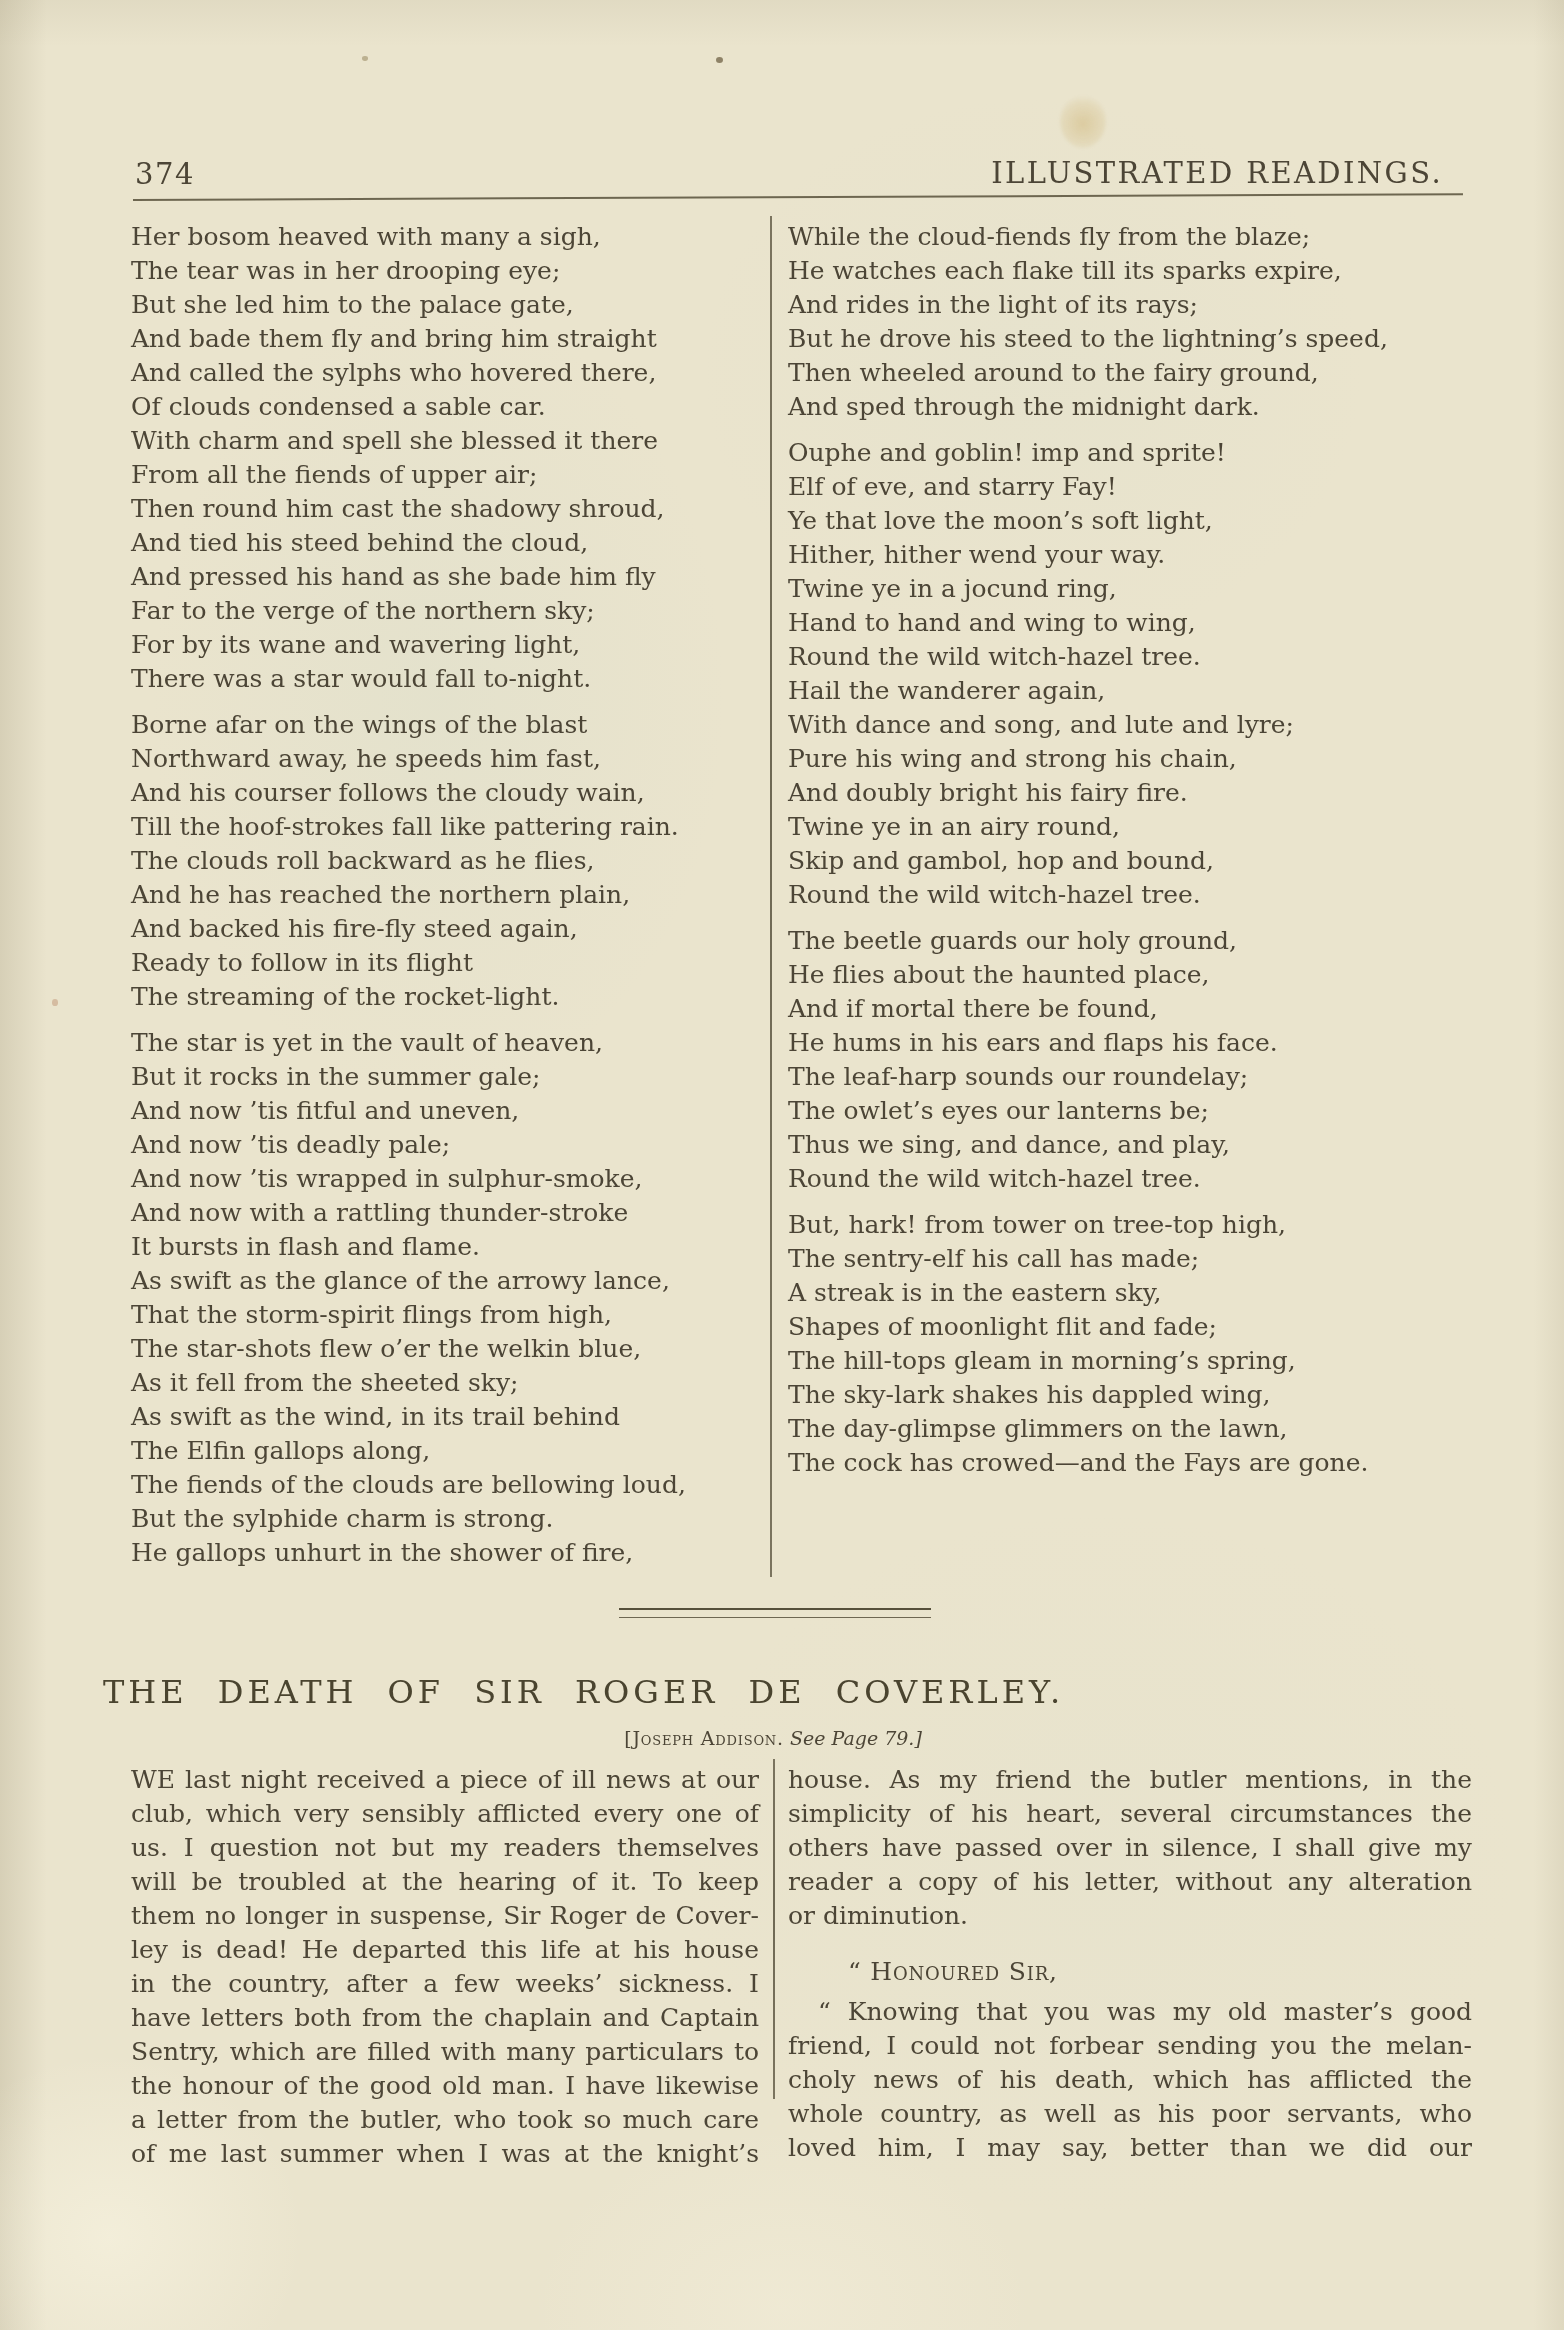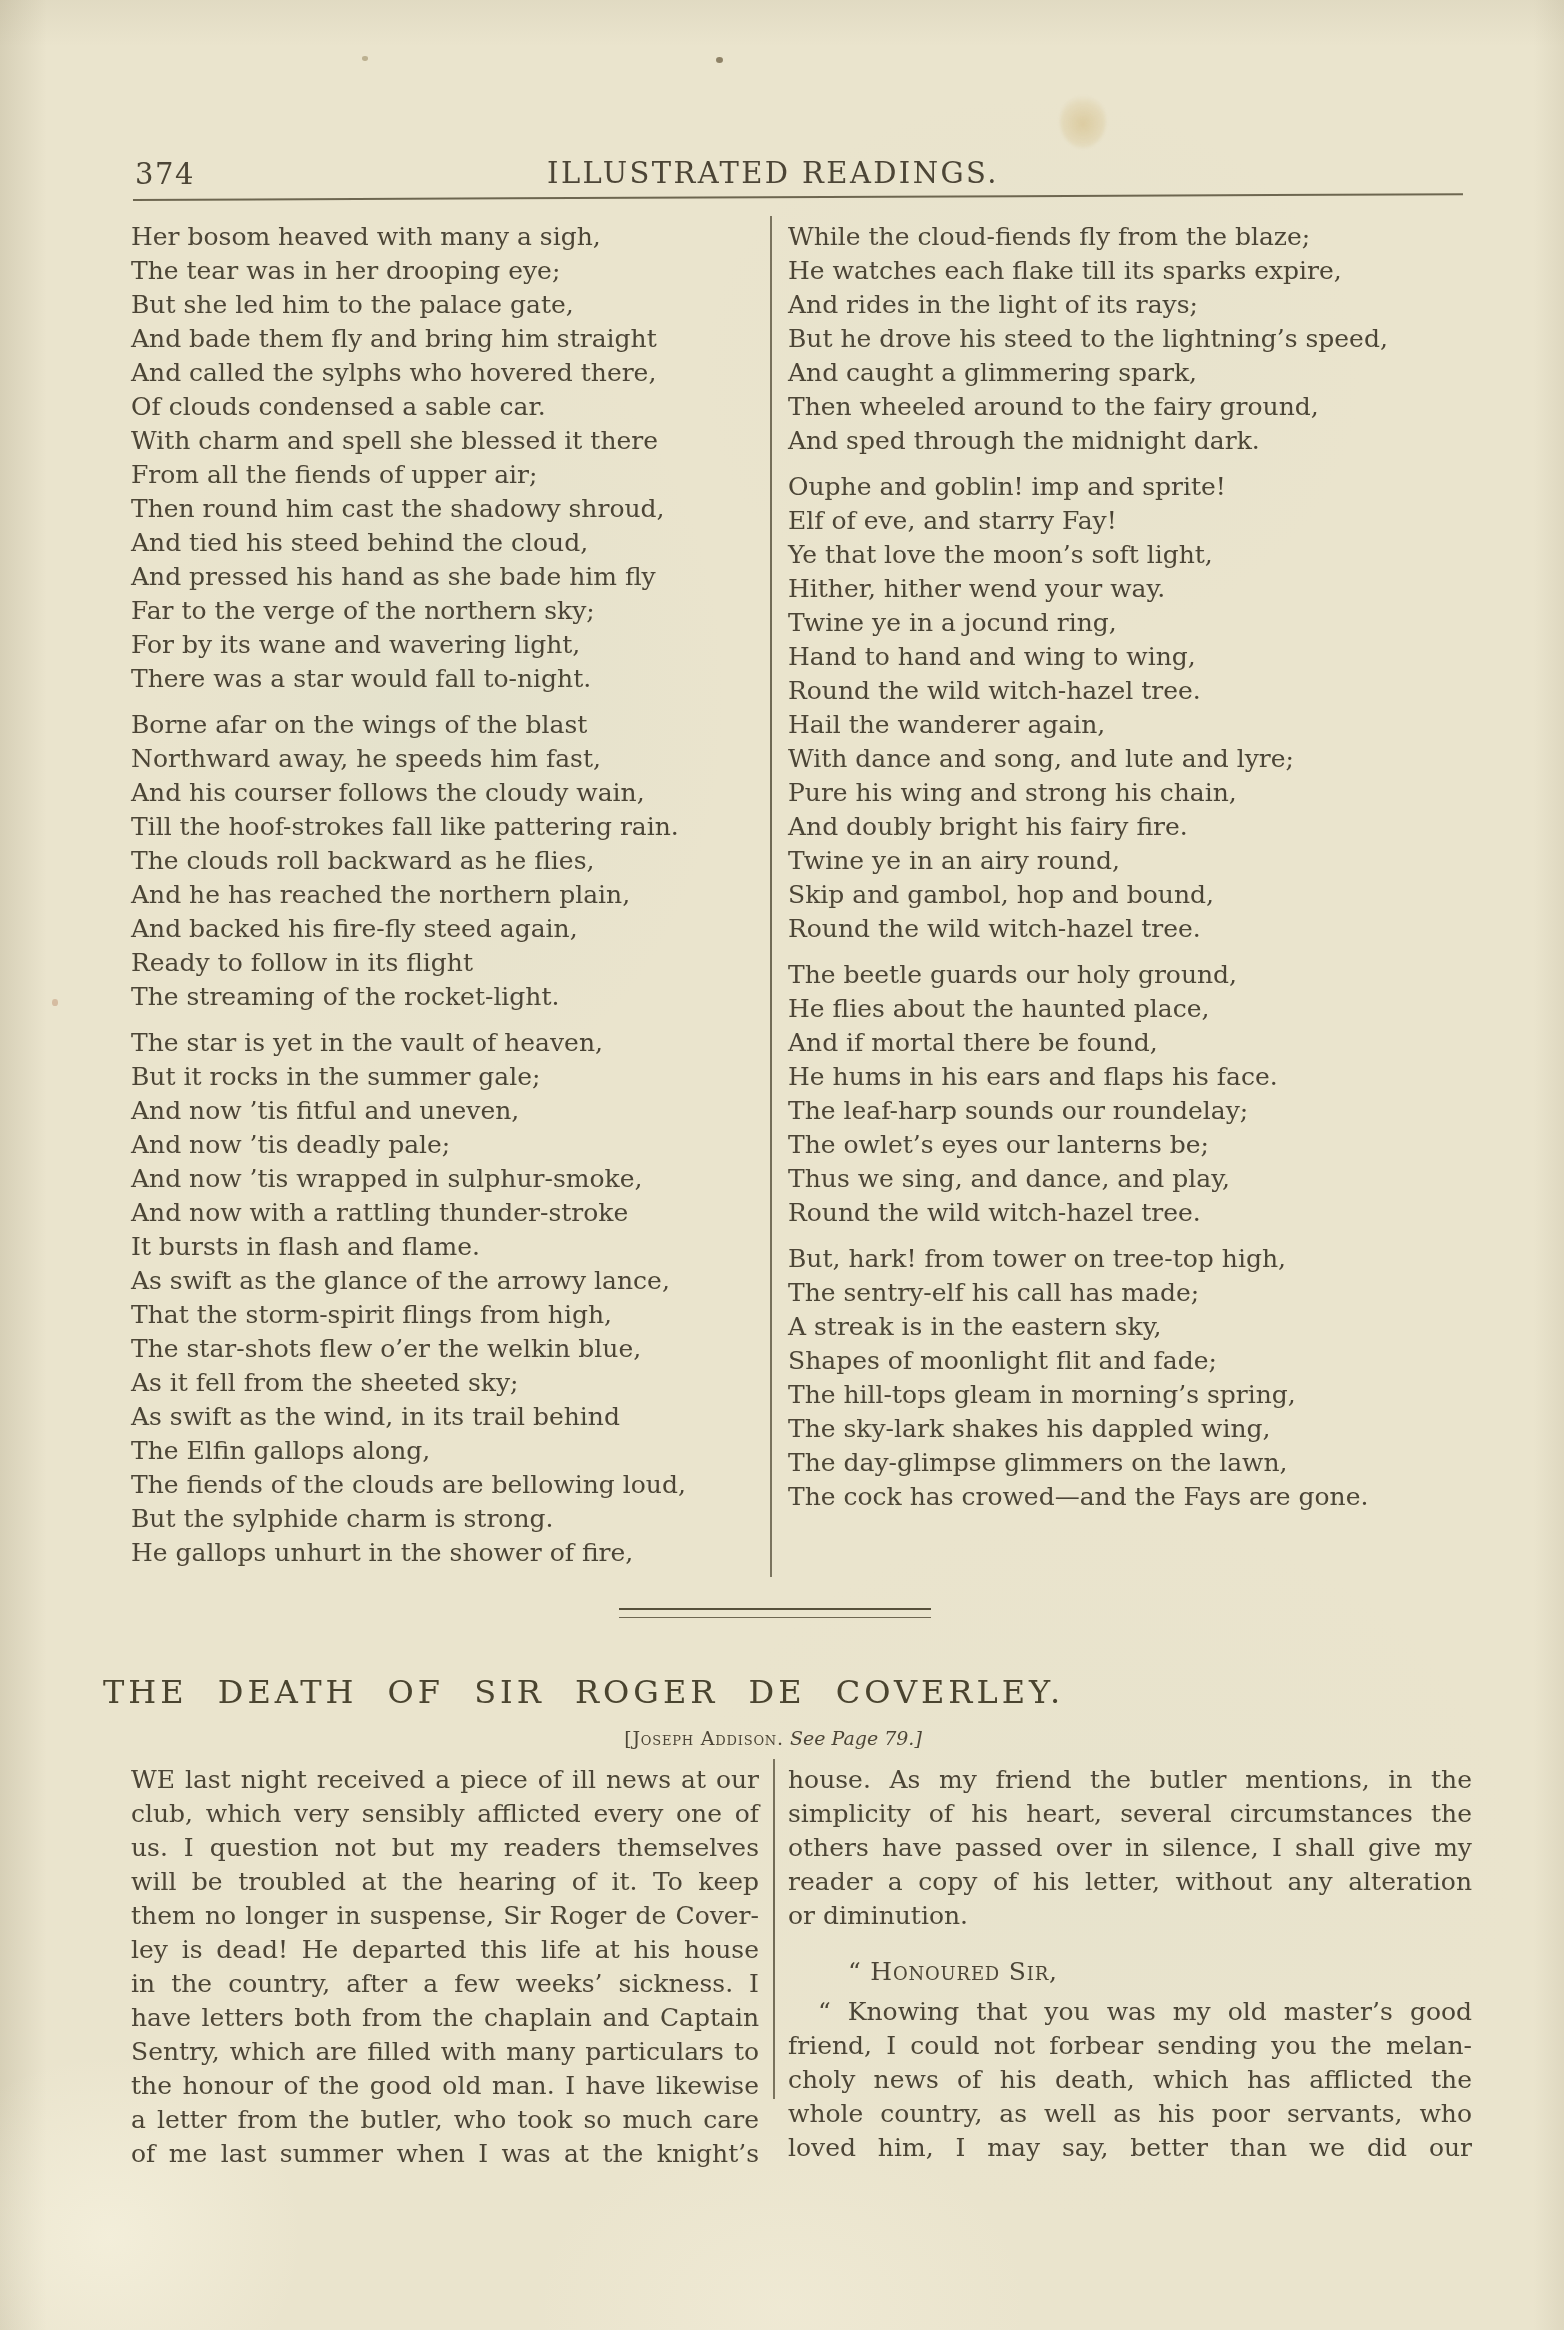--- a/index.html
+++ b/index.html
@@ -17,21 +17,21 @@
       radial-gradient(ellipse 588px 493px at 70% 80%, rgba(208,218,202,0.10), transparent 72%),
       radial-gradient(ellipse 270px 254px at 7% 96%, rgba(250,246,228,0.55), transparent 72%),
       radial-gradient(ellipse 334px 239px at 50% 99%, rgba(246,241,222,0.4), transparent 75%),
       linear-gradient(90deg, rgba(118,106,73,0.17), rgba(118,106,73,0) 3%),
       linear-gradient(270deg, rgba(118,106,73,0.10), rgba(118,106,73,0) 2%),
       linear-gradient(180deg, rgba(118,106,73,0.08), rgba(118,106,73,0) 2%);
   }
   .abs{position:absolute;}
   
   .pagenum{left:135px;top:157px;font-size:29px;letter-spacing:1.6px;}
-  .running-title{left:103px;top:156px;width:1340px;text-align:center;font-size:29px;letter-spacing:2.4px;}
+  .running-title{left:103px;top:156px;width:1340px;text-align:right;font-size:29px;letter-spacing:2.4px;}
   .header-rule{left:133px;top:199px;width:1330px;height:2.4px;background:#57503a;transform:rotate(-0.25deg);transform-origin:left center;opacity:.85;}
   
   .poem-col{font-size:25px;line-height:34px;}
   .poem-left{left:131px;top:220px;width:633px;}
   .poem-right{left:788px;top:220px;width:690px;}
   .stanza{margin:0 0 12px 0;}
   .poem-line{white-space:nowrap;}
   .vdivider{width:2.4px;background:linear-gradient(180deg,#5f5843,#4f4935 40%,#5f5843);opacity:.8;}
   .poem-divider{left:770px;top:216px;height:1361px;}
   
@@ -121,21 +121,20 @@
     </div>
 
   <div class="abs vdivider poem-divider"></div>
 
   <div class="abs poem-col poem-right">
       <div class="stanza">
         <div class="poem-line">While the cloud-fiends fly from the blaze;</div>
         <div class="poem-line">He watches each flake till its sparks expire,</div>
         <div class="poem-line">And rides in the light of its rays;</div>
         <div class="poem-line">But he drove his steed to the lightning’s speed,</div>
-        <div class="poem-line">And caught a glimmering spark,</div>
         <div class="poem-line">Then wheeled around to the fairy ground,</div>
         <div class="poem-line">And sped through the midnight dark.</div>
       </div>
       <div class="stanza">
         <div class="poem-line">Ouphe and goblin! imp and sprite!</div>
         <div class="poem-line">Elf of eve, and starry Fay!</div>
         <div class="poem-line">Ye that love the moon’s soft light,</div>
         <div class="poem-line">Hither, hither wend your way.</div>
         <div class="poem-line">Twine ye in a jocund ring,</div>
         <div class="poem-line">Hand to hand and wing to wing,</div>

